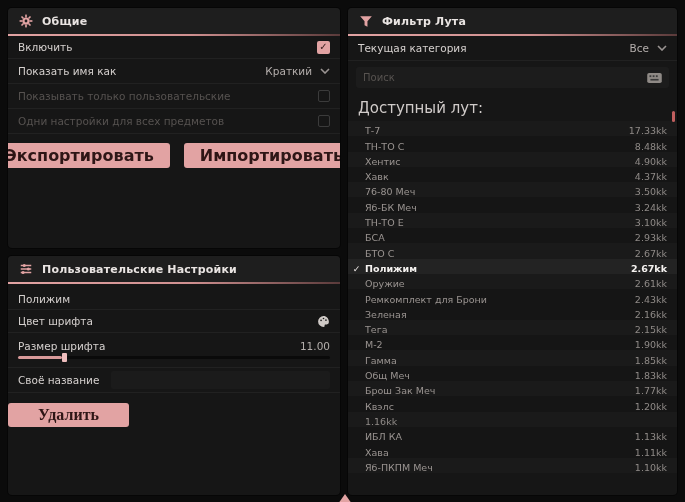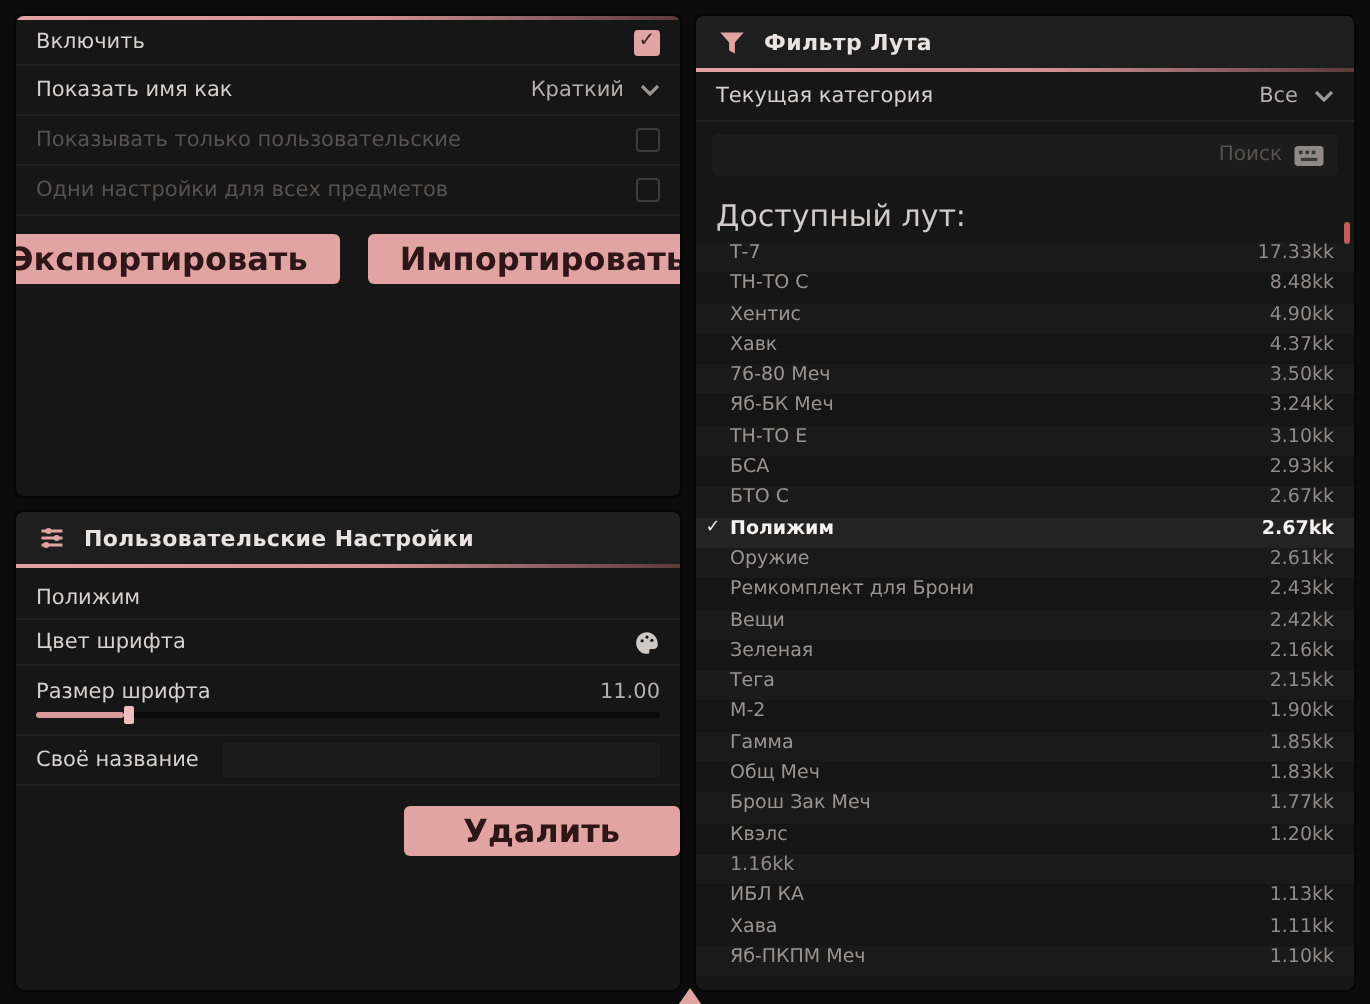--- a/index.html
+++ b/index.html
@@ -56,37 +56,37 @@
 
   .slider-block { padding:3px 10px 8px; border-bottom:1px solid #212121; }
   .slider-track { position:relative; width:100%; height:3px; background:#0a0a0a; border-radius:2px; }
   .slider-fill  { position:absolute; left:0; top:0; height:3px; width:14%; background:#d89a9a; border-radius:2px; }
   .slider-handle{ position:absolute; left:14%; top:-3px; width:5px; height:9px; background:#eebdbd; border-radius:1px; }
 
   .name-input {
     flex:1; margin-left:12px; height:18px; background:#1b1b1b; border:none;
     border-radius:2px; color:#cfcaca; font-size:10px; padding:0 6px; font-family:inherit;
   }
-  .delete-wrap { display:flex; justify-content:flex-end; padding:10px 0; }
+  .delete-wrap { display:flex; justify-content:flex-start; padding:10px 0;font-family:Liberation Serif, serif; }
 
   
   .search-wrap {
     margin:6px 8px; height:21px; background:#1c1c1c; border-radius:3px;
     display:flex; align-items:center; padding:0 7px; gap:6px;
   }
   .search-input {
     flex:1; background:transparent; border:none; color:#bbb6b4;
-    font-size:10px; font-family:inherit; outline:none;text-align:right;
+    font-size:10px; font-family:inherit; outline:none;
   }
   .search-input::placeholder { color:#575350; }
   .list-label { padding:5px 10px 4px; font-size:15px; color:#d0cbc9; }
 
   .loot-list { position:relative; }
   .loot-row {
-    display:flex; align-items:flex-start; height:15.3px;
+    display:flex; align-items:flex-end; height:15.3px;
     padding-right:10px; font-size:9.5px; color:#9a9491;
   }
   .loot-row.odd  { background:#1a1a1a; }
   .loot-row.even { background:#151515; }
   .loot-row.checked { background:#232323; color:#f5f2f0; font-weight:bold; }
   .check-slot { width:17px; text-align:center; font-size:9px; color:#efe9e7; }
   .loot-name { flex:1; }
   .loot-value { color:#8f8a87; }
   .loot-row.checked .loot-value { color:#f5f2f0; }
 
@@ -98,20 +98,39 @@
   .scroll-indicator {
     position:absolute; left:338px; top:494px; width:0; height:0;
     border-left:7px solid transparent; border-right:7px solid transparent;
     border-bottom:10px solid #e2a3a3;
   }
 </style>
 </head>
 <body>
 
 <div class="panel" id="panel-general">
+  <div class="panel-header">
+    <span>
+      <svg class="icon-svg" width="14" height="14" viewBox="0 0 24 24">
+        <g fill="#e2a3a3">
+          <rect x="10.6" y="1" width="2.8" height="5"></rect>
+          <rect x="10.6" y="18" width="2.8" height="5"></rect>
+          <rect x="1" y="10.6" width="5" height="2.8"></rect>
+          <rect x="18" y="10.6" width="5" height="2.8"></rect>
+          <rect x="10.6" y="1" width="2.8" height="5" transform="rotate(45 12 12)"></rect>
+          <rect x="10.6" y="18" width="2.8" height="5" transform="rotate(45 12 12)"></rect>
+          <rect x="1" y="10.6" width="5" height="2.8" transform="rotate(45 12 12)"></rect>
+          <rect x="18" y="10.6" width="5" height="2.8" transform="rotate(45 12 12)"></rect>
+          <circle cx="12" cy="12" r="6.2"></circle>
+          <circle cx="12" cy="12" r="2.4" fill="#1e1e1e"></circle>
+        </g>
+      </svg>
+    </span>
+    <span class="panel-title">Общие</span>
+  </div>
   <div class="accent-line"></div>
 
   <div class="row">
     <span class="row-label">Включить</span>
     <span class="checkbox-on">
       <span>✓</span>
     </span>
   </div>
 
   <div class="row tall">
@@ -289,25 +308,20 @@
       <div class="loot-row odd">
     <span class="check-slot"></span>
     <span class="loot-name">Оружие</span>
     <span class="loot-value">2.61kk</span>
   </div>
       <div class="loot-row even">
     <span class="check-slot"></span>
     <span class="loot-name">Ремкомплект для Брони</span>
     <span class="loot-value">2.43kk</span>
   </div>
-      <div class="loot-row odd">
-    <span class="check-slot"></span>
-    <span class="loot-name">Вещи</span>
-    <span class="loot-value">2.42kk</span>
-  </div>
       <div class="loot-row even">
     <span class="check-slot"></span>
     <span class="loot-name">Зеленая</span>
     <span class="loot-value">2.16kk</span>
   </div>
       <div class="loot-row odd">
     <span class="check-slot"></span>
     <span class="loot-name">Тега</span>
     <span class="loot-value">2.15kk</span>
   </div>

